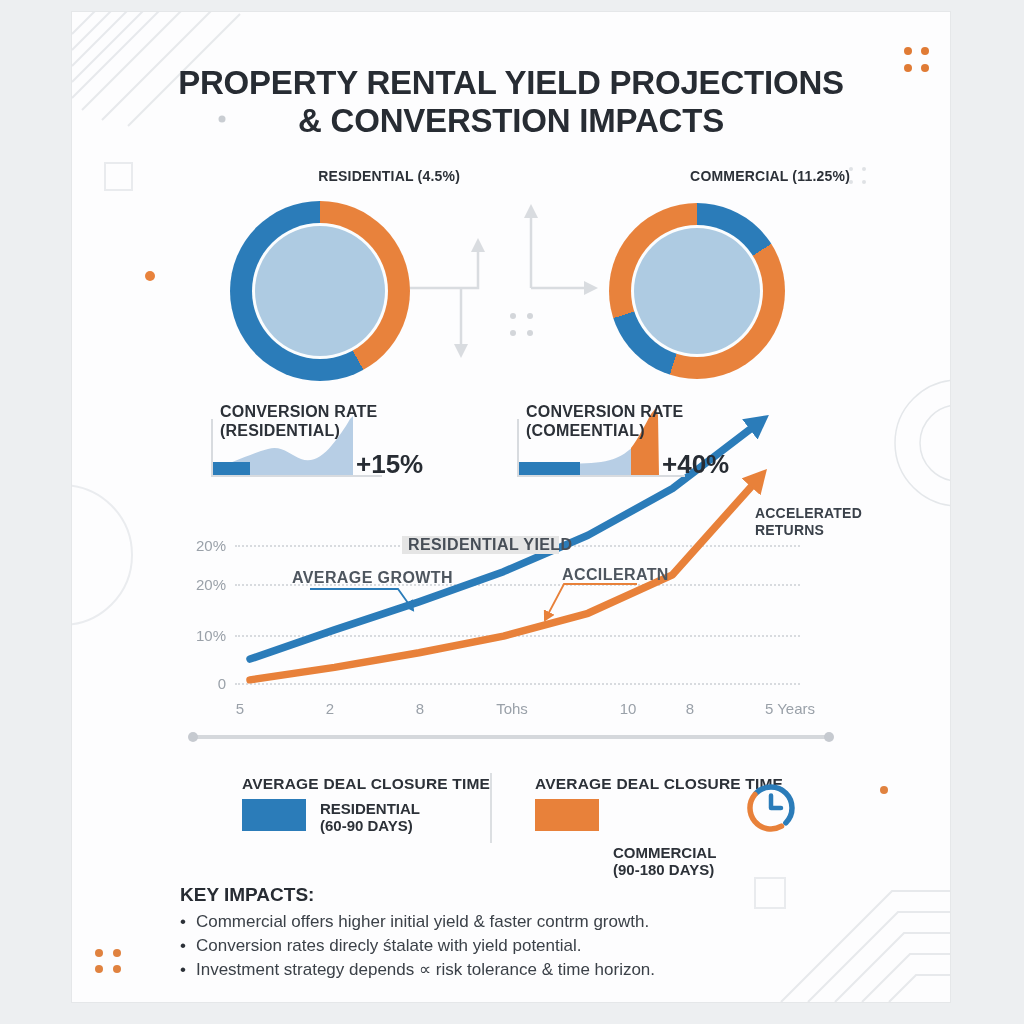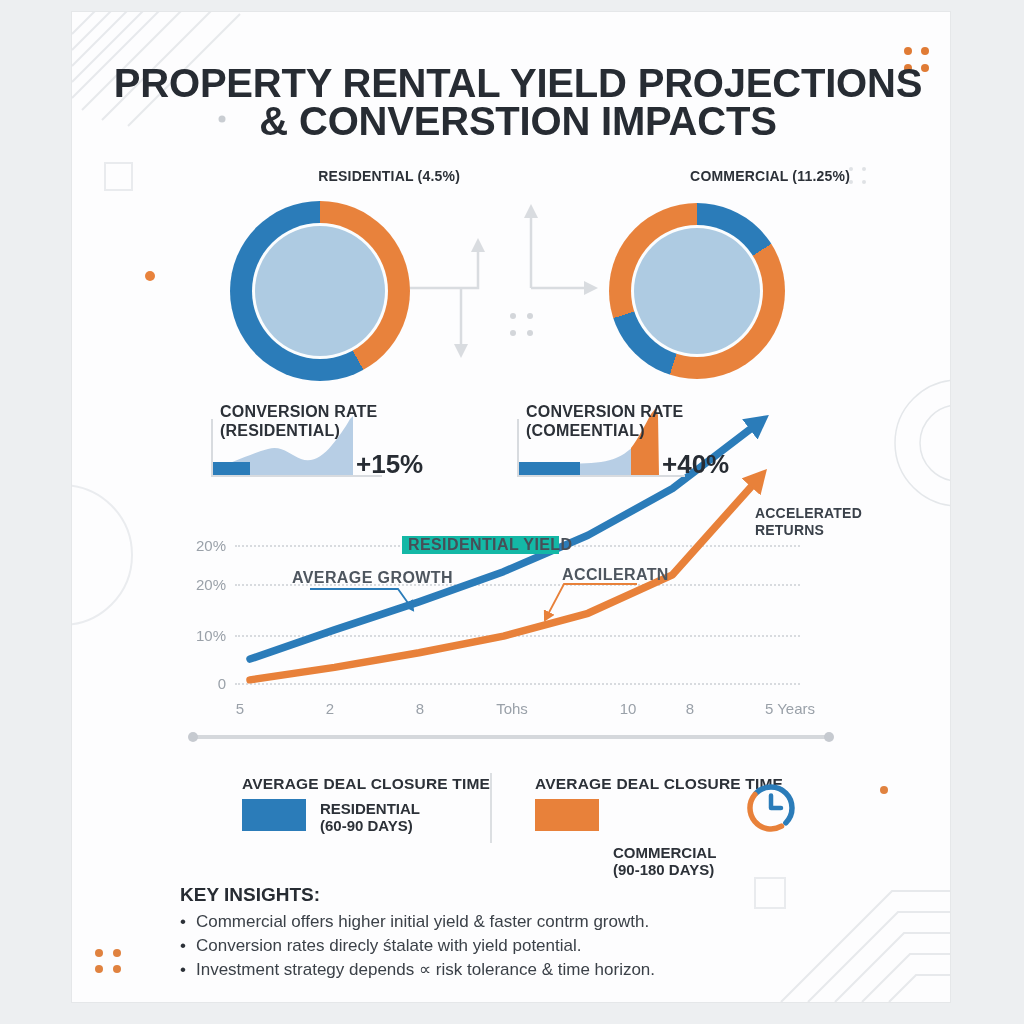--- a/index.html
+++ b/index.html
@@ -11,21 +11,21 @@
   }
   .card{
     position:absolute;left:72px;top:12px;width:878px;height:990px;
     background:#fdfdfe;overflow:hidden;box-shadow:0 0 0 1px rgba(0,0,0,.03);
   }
   .abs{position:absolute;}
   svg{display:block;}
   
   .title{
     left:0;top:52px;width:878px;text-align:center;
-    font-size:40px;font-weight:700;color:#272c33;letter-spacing:-.2px;line-height:38px;margin-left:7px;
+    font-size:33px;font-weight:700;color:#272c33;letter-spacing:-.2px;line-height:38px;
   }
   
   .donut-label{
     top:156px;width:280px;text-align:right;
     font-size:14px;font-weight:700;color:#2c3138;letter-spacing:.2px;
   }
   .donut{border-radius:50%;}
   .donut .hole{
     position:absolute;left:22px;top:22px;right:22px;bottom:22px;
     background:#aecbe2;border-radius:50%;border:3px solid rgba(255,255,255,.95);
@@ -44,21 +44,21 @@
   }
   .y-tick{
     left:98px;width:56px;text-align:right;font-size:15px;color:#9aa1a9;z-index:2;
   }
   .x-tick{
     top:688px;transform:translateX(-50%);font-size:15px;color:#9aa1a9;white-space:nowrap;z-index:2;
   }
   .chart-label{
     font-size:16px;font-weight:700;color:#4e565f;letter-spacing:.4px;z-index:5;white-space:nowrap;
   }
-  .chart-label.on-grid{background:#14b8a6;padding:0 6px;color:#474e57;}
+  .chart-label.on-grid{background:#e5e5e5;padding:0 6px;color:#474e57;}
   .accel-note{
     font-size:14px;font-weight:700;color:#3a414a;line-height:17px;letter-spacing:.2px;z-index:5;
   }
   
   .legend-title{
     font-size:15.5px;font-weight:700;color:#2c3138;letter-spacing:.2px;z-index:3;white-space:nowrap;
   }
   .swatch{width:64px;height:32px;z-index:3;}
   .legend-sub{
     font-size:15px;font-weight:700;color:#2c3138;line-height:17px;z-index:3;white-space:nowrap;
@@ -253,21 +253,21 @@
   <div class="abs legend-sub" style="left:541px;top:788px;margin-top:44px;">
     <div>COMMERCIAL</div>
     <div>(90-180 DAYS)</div>
   </div>
   <svg class="abs z3" style="left:672px;top:769px;" width="54" height="54" viewBox="0 0 54 54">
     <path d="M12.15,12.15 A21,21 0 0 1 41.85,41.85" fill="none" stroke="#2b7cb9" stroke-width="5.5" stroke-linecap="round"></path>
     <path d="M37.5,45.2 A21,21 0 0 1 10.9,13.5" fill="none" stroke="#e8813a" stroke-width="5.5" stroke-linecap="round"></path>
     <path d="M27,27 V14.5 M27,27 H37" fill="none" stroke="#2b7cb9" stroke-width="4.5" stroke-linecap="round"></path>
   </svg>
 
-  <div class="abs insights-heading" style="left:108px;top:872px;">KEY INSIGHTS:</div>
+  <div class="abs insights-heading" style="left:108px;top:872px;">KEY IMPACTS:</div>
   <div class="abs" style="left:108px;top:898px;width:620px;z-index:3;" id="insights-list">
       <div class="insight-row">
         <span class="dot">•</span>
         <span>Commercial offers higher initial yield &amp; faster contrm growth.</span>
       </div>
       <div class="insight-row">
         <span class="dot">•</span>
         <span>Conversion rates direcly śtalate with yield potential.</span>
       </div>
       <div class="insight-row">

